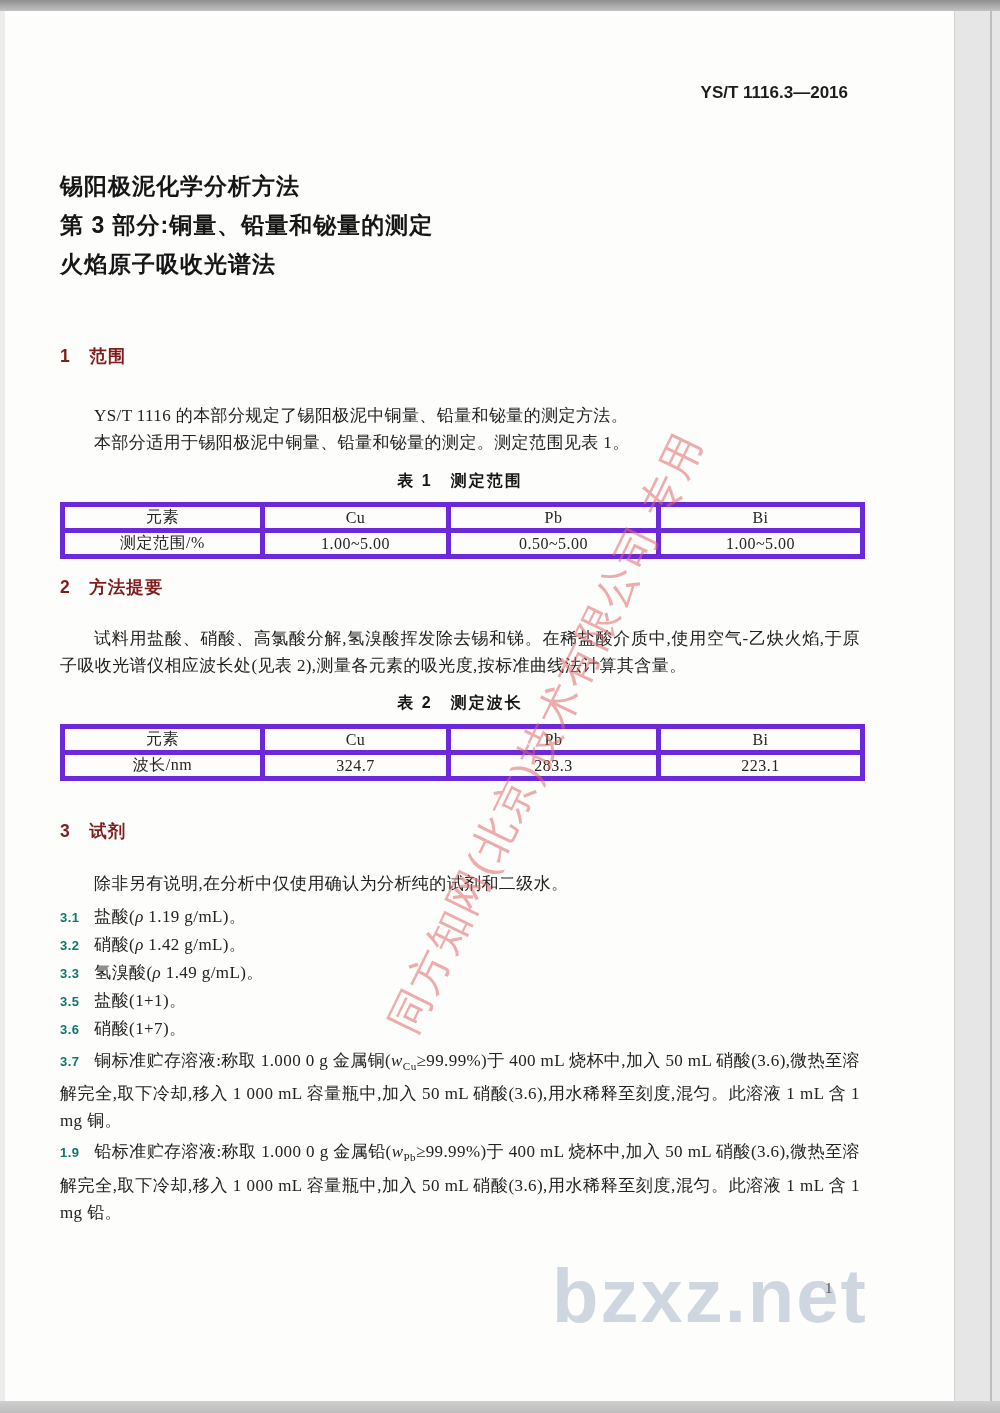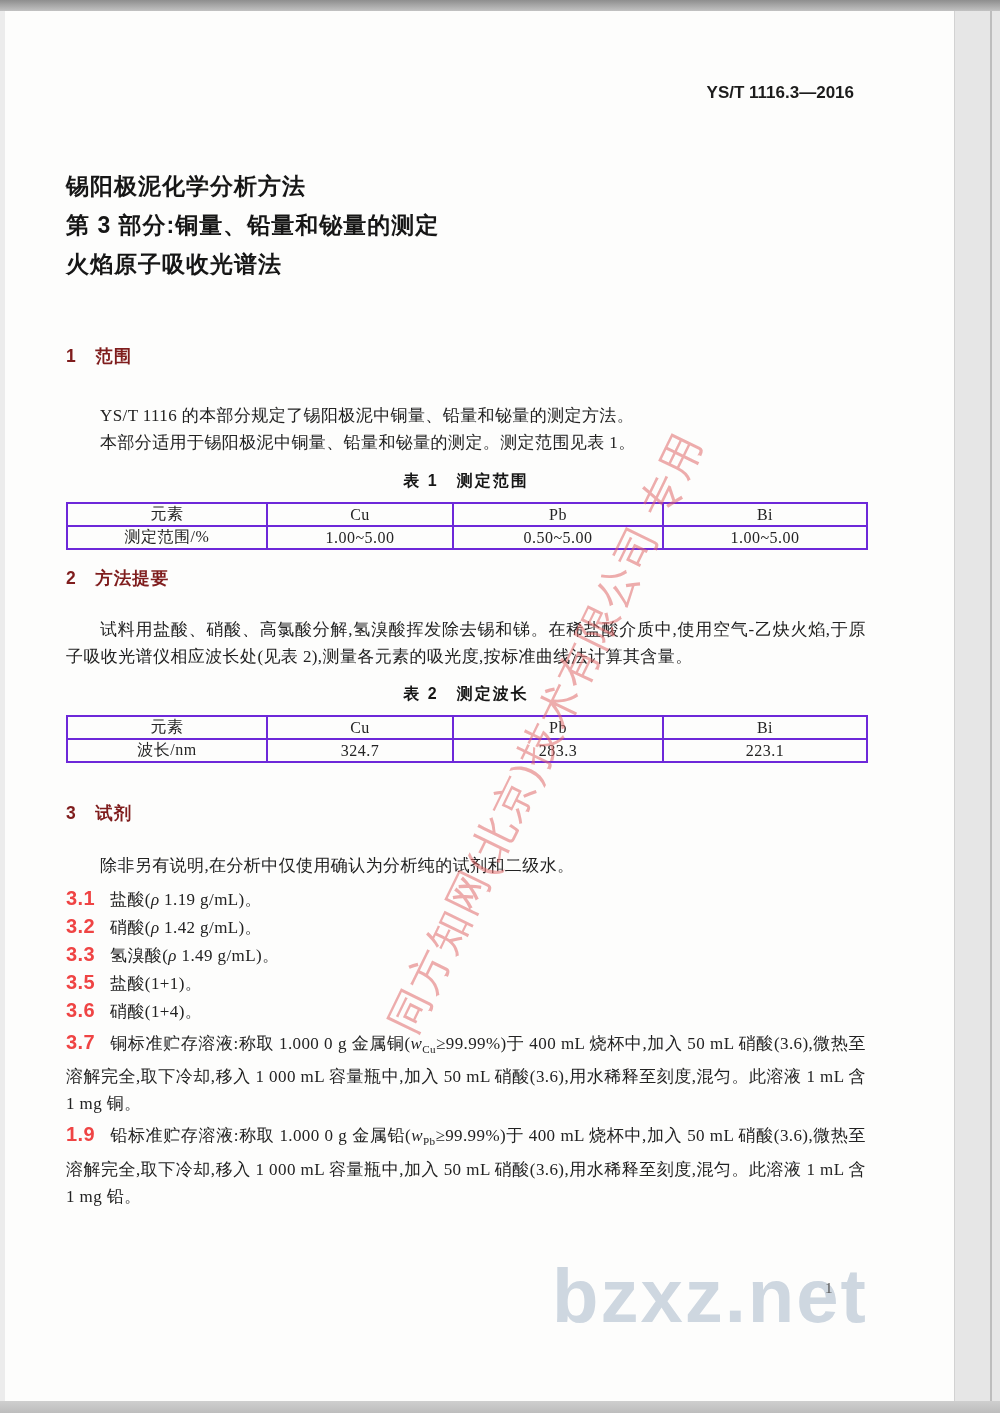--- a/index.html
+++ b/index.html
@@ -16,21 +16,21 @@
                  background:linear-gradient(#8e8e8e,#c2c2c2); z-index:3; }
   .scan-right  { position:absolute; right:0; top:0; width:46px; height:1413px;
                  background:#e6e6e6; border-left:1px solid #d2d2d2; z-index:2; }
   .scan-right::after { content:""; position:absolute; right:8px; top:0; bottom:0;
                  width:2px; background:#bdbdbd; }
   .scan-bottom { position:absolute; left:0; bottom:0; width:1000px; height:12px;
                  background:linear-gradient(#cfcfcf,#bdbdbd); z-index:3; }
   .scan-left   { position:absolute; left:0; top:11px; width:5px; height:1402px;
                  background:#ececec; z-index:2; }
 
-  .content { position:absolute; left:66px; top:11px; width:800px; z-index:1; }
+  .content { position:absolute; left:60px; top:11px; width:800px; z-index:1; }
 
   .header-code {
     padding-top:72px; padding-right:12px;
     text-align:right;
     font-family:"Liberation Sans","DejaVu Sans",sans-serif;
     font-weight:700; font-size:17px; color:#1c1c1c;
   }
   .doc-title {
     margin-top:64px; text-align:left;
     font-family:"Liberation Sans","DejaVu Sans",sans-serif;
@@ -57,35 +57,35 @@
     text-align:center;
     font-family:"Liberation Sans","DejaVu Sans",sans-serif;
     font-weight:700; font-size:16px; color:#161616; letter-spacing:2px;
   }
   .cap-1 { margin-top:15px; }
   .cap-2 { margin-top:14px; }
 
   table.std { width:100%; border-collapse:collapse; table-layout:fixed;
     margin-top:10px; }
   table.std td {
-    border:2px solid #6d28d9; height:15px; text-align:center;
+    border:5px solid #6d28d9; height:15px; text-align:center;
     font-size:16px; color:#242424; letter-spacing:0.5px;
   }
   table.std col.c1 { width:200px; } table.std col.c2 { width:186px; }
   table.std col.c3 { width:210px; } table.std col.c4 { width:204px; }
 
   .reagent-list { margin-top:6px; }
   p.reagent-item {
     font-size:17px; line-height:27px; text-align:justify;
     letter-spacing:0.4px; color:#222;
   }
   p.reagent-item.multi { margin-top:4px; margin-bottom:3px; }
   .reagent-num {
     font-family:"Liberation Sans","DejaVu Sans",sans-serif;
-    font-weight:700; font-size:20px; margin-right:15px; color:#ef4444;
+    font-weight:700; font-size:13px; margin-right:15px; color:#0f766e;
   }
   .it { font-style:italic; }
   sub { font-size:0.65em; }
 
   .page-number {
     position:absolute; left:825px; top:1280px; z-index:6;
     font-size:15px; color:#555;
   }
   .wm-diagonal {
     position:absolute; left:185px; top:656px; width:770px; z-index:5;
@@ -177,21 +177,21 @@
   </table>
 
   <h2 class="sec sec-3">3　试剂</h2>
   <p class="body-p p-sec3">除非另有说明,在分析中仅使用确认为分析纯的试剂和二级水。</p>
 
   <div class="reagent-list">
       <p class="reagent-item"><span class="reagent-num">3.1</span><span>盐酸(</span><span class="it">ρ</span><span> 1.19 g/mL)。</span></p>
       <p class="reagent-item"><span class="reagent-num">3.2</span><span>硝酸(</span><span class="it">ρ</span><span> 1.42 g/mL)。</span></p>
       <p class="reagent-item"><span class="reagent-num">3.3</span><span>氢溴酸(</span><span class="it">ρ</span><span> 1.49 g/mL)。</span></p>
       <p class="reagent-item"><span class="reagent-num">3.5</span><span>盐酸(1+1)。</span></p>
-      <p class="reagent-item"><span class="reagent-num">3.6</span><span>硝酸(1+4)。</span></p>
+      <p class="reagent-item"><span class="reagent-num">3.6</span><span>硝酸(1+7)。</span></p>
       <p class="reagent-item multi"><span class="reagent-num">3.7</span><span>铜标准贮存溶液:称取 1.000 0 g 金属铜(</span><span class="it">w</span><sub>Cu</sub><span>≥99.99%)于 400 mL 烧杯中,加入 50 mL 硝酸(3.6),微热至溶解完全,取下冷却,移入 1 000 mL 容量瓶中,加入 50 mL 硝酸(3.6),用水稀释至刻度,混匀。此溶液 1 mL 含 1 mg 铜。</span></p>
       <p class="reagent-item multi"><span class="reagent-num">1.9</span><span>铅标准贮存溶液:称取 1.000 0 g 金属铅(</span><span class="it">w</span><sub>Pb</sub><span>≥99.99%)于 400 mL 烧杯中,加入 50 mL 硝酸(3.6),微热至溶解完全,取下冷却,移入 1 000 mL 容量瓶中,加入 50 mL 硝酸(3.6),用水稀释至刻度,混匀。此溶液 1 mL 含 1 mg 铅。</span></p>
     </div>
 
 </div>
 
 <div class="wm-diagonal">同方知网(北京)技术有限公司 专用</div>
 <div class="wm-corner">bzxz.net</div>
 <div class="page-number">1</div>
 

